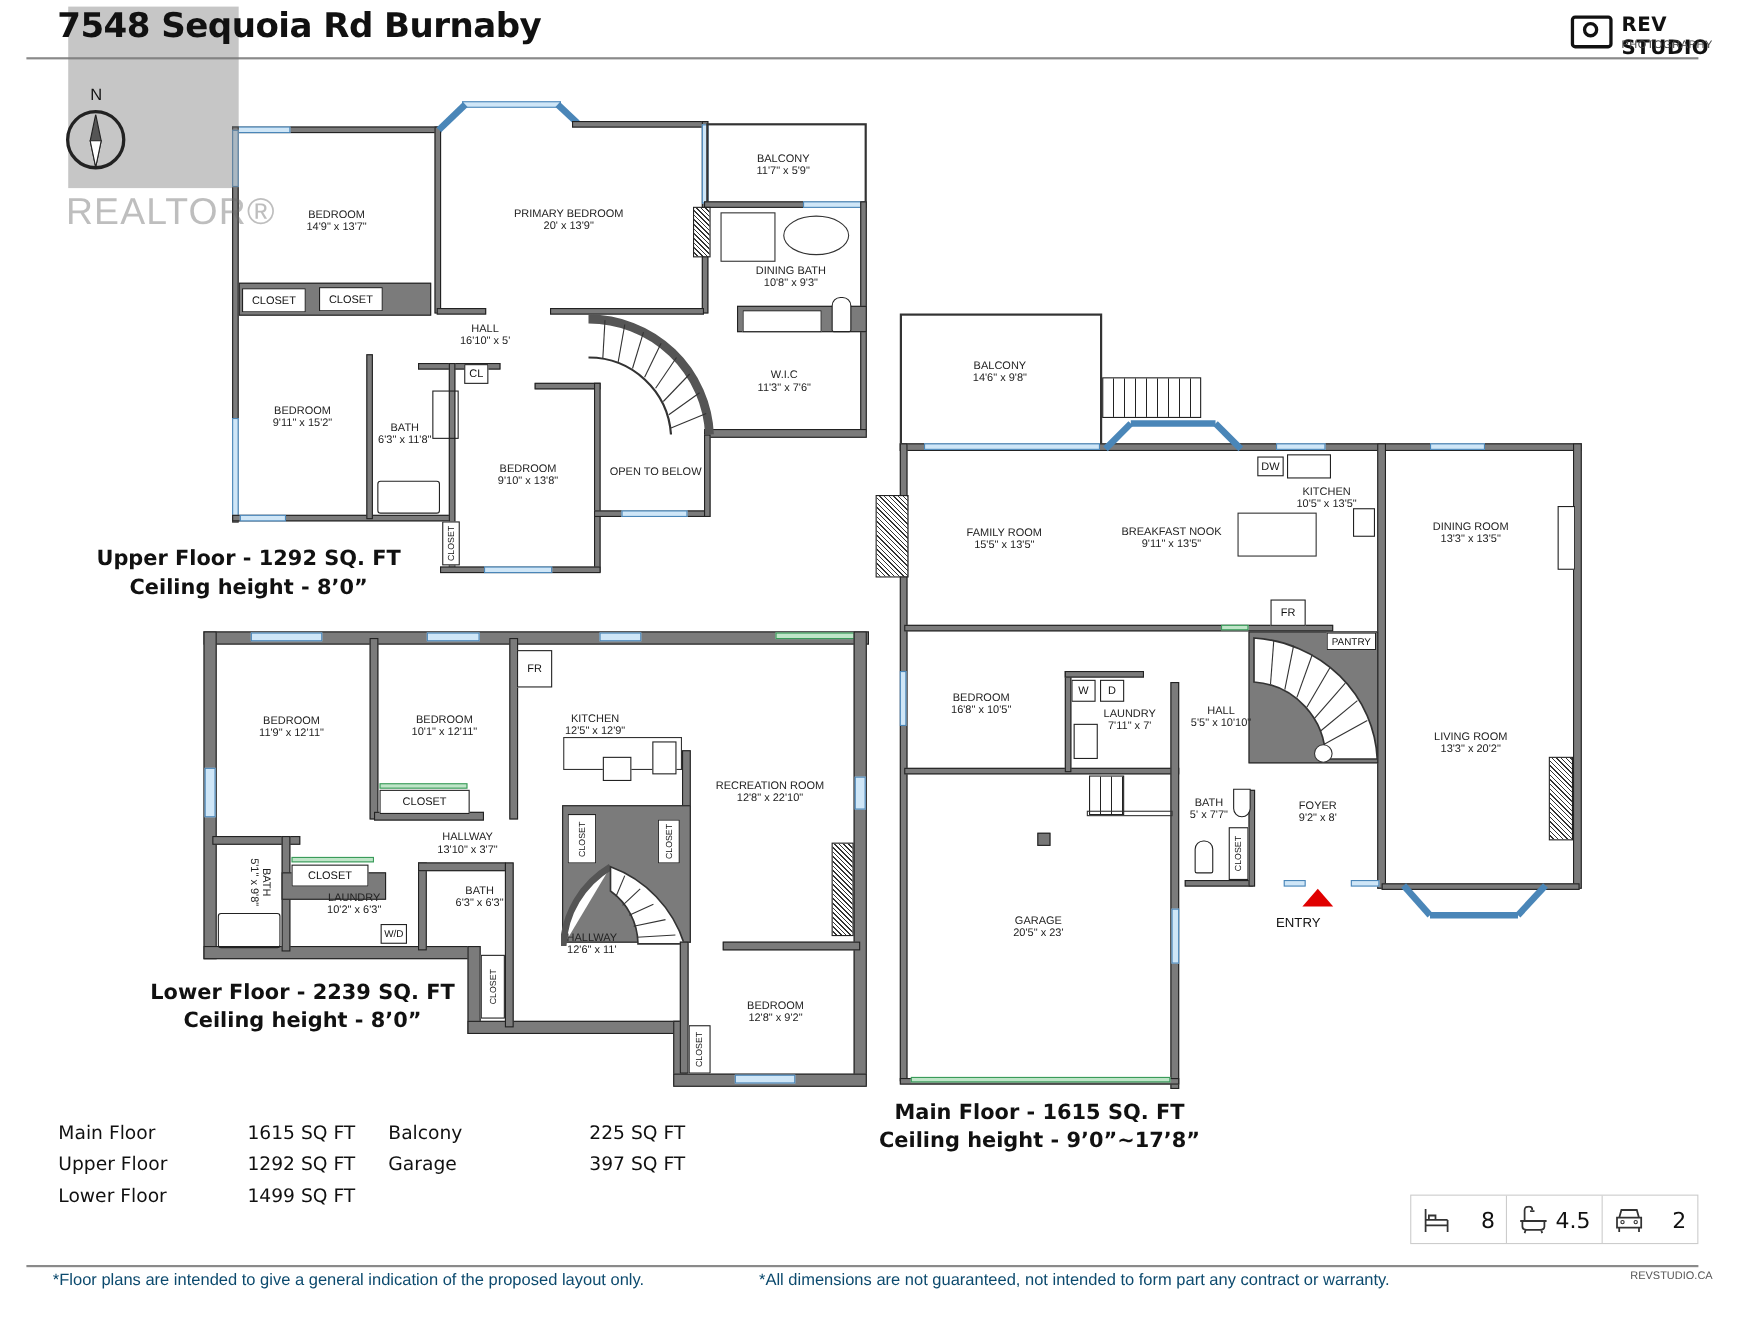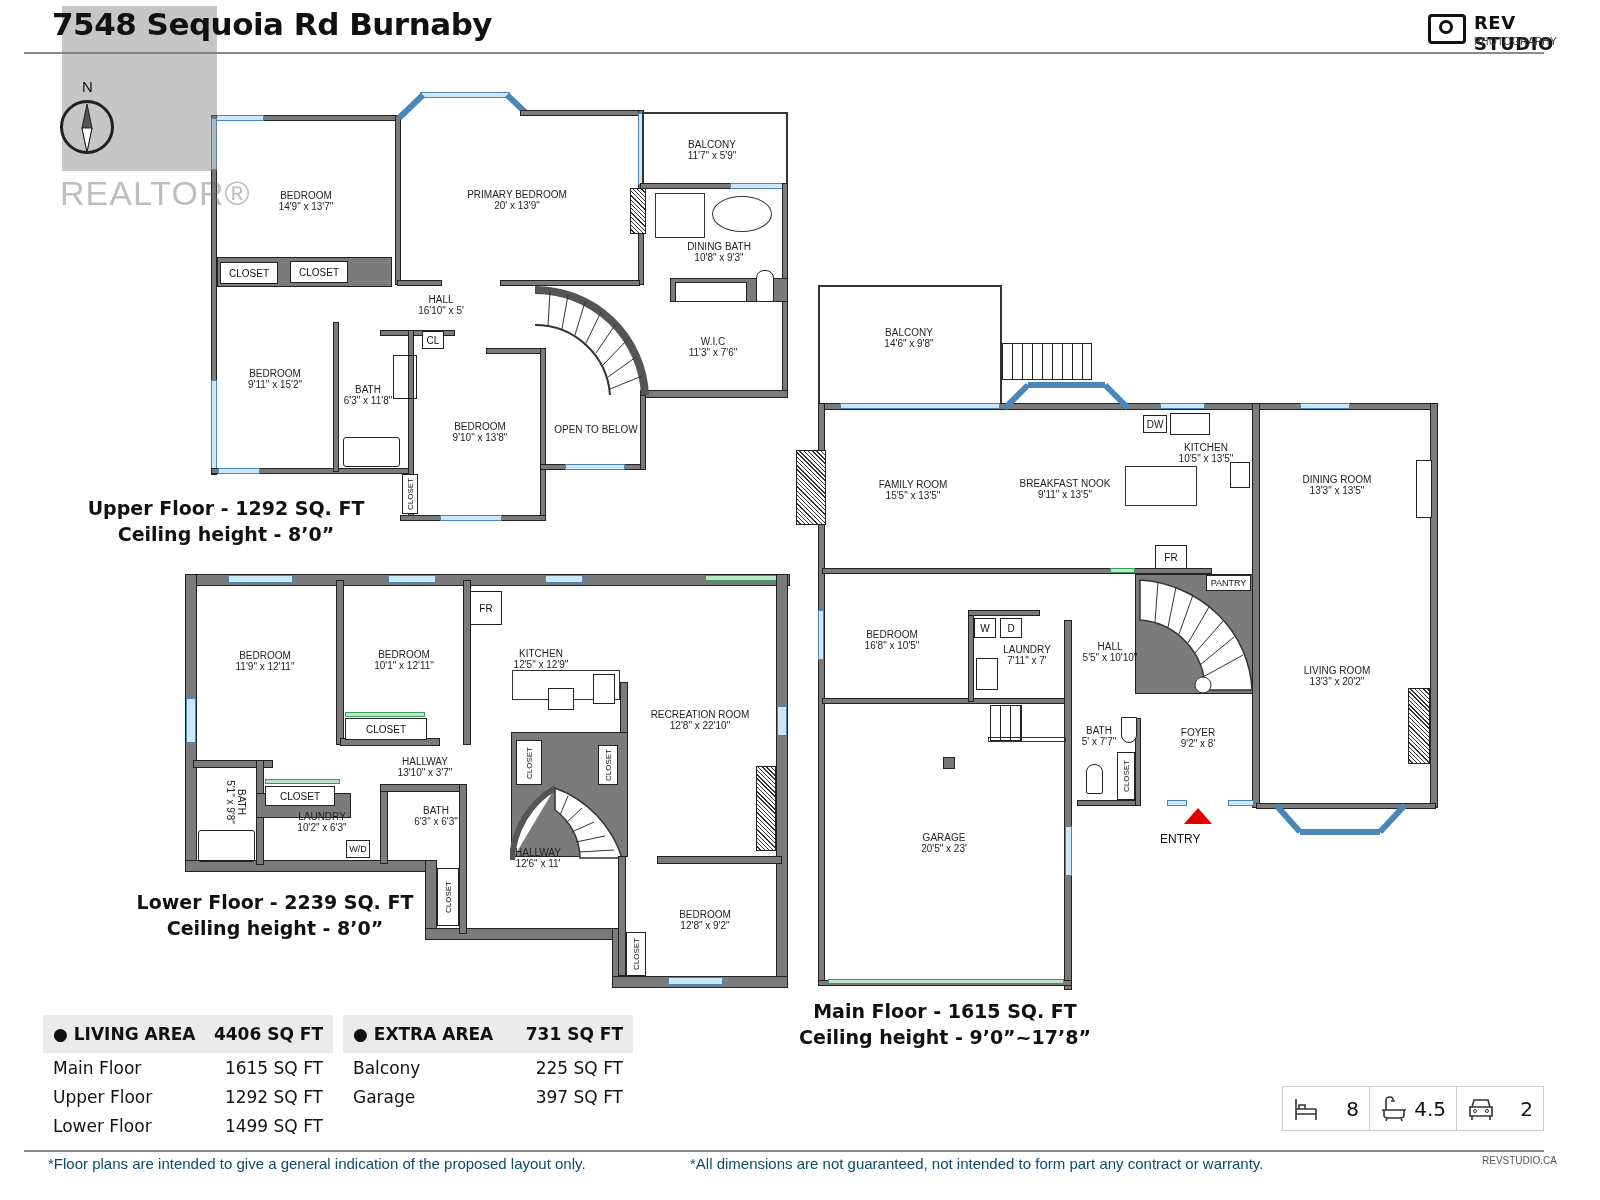--- a/index.html
+++ b/index.html
@@ -407,42 +407,34 @@
       <div>20'5" x 23'</div>
     </div>
 
   <div class="floor-caption" style="left:945px;top:998px;">
     <div>Main Floor - 1615 SQ. FT</div>
       <div>Ceiling height - 9’0”~17’8”</div>
   </div>
 </div>
 
 <div class="table" style="left:43px;top:1015px;width:290px;">
-  <div class="head">
-    <span>● <span>LIVING AREA</span></span>
-    <span>4406 SQ FT</span>
-  </div>
   <div class="row">
       <span>Main Floor</span>
       <span>1615 SQ FT</span>
     </div>
   <div class="row">
       <span>Upper Floor</span>
       <span>1292 SQ FT</span>
     </div>
   <div class="row">
       <span>Lower Floor</span>
       <span>1499 SQ FT</span>
     </div>
 </div>
 <div class="table" style="left:343px;top:1015px;width:290px;">
-  <div class="head">
-    <span>● <span>EXTRA AREA</span></span>
-    <span>731 SQ FT</span>
-  </div>
   <div class="row">
       <span>Balcony</span>
       <span>225 SQ FT</span>
     </div>
   <div class="row">
       <span>Garage</span>
       <span>397 SQ FT</span>
     </div>
 </div>
 

